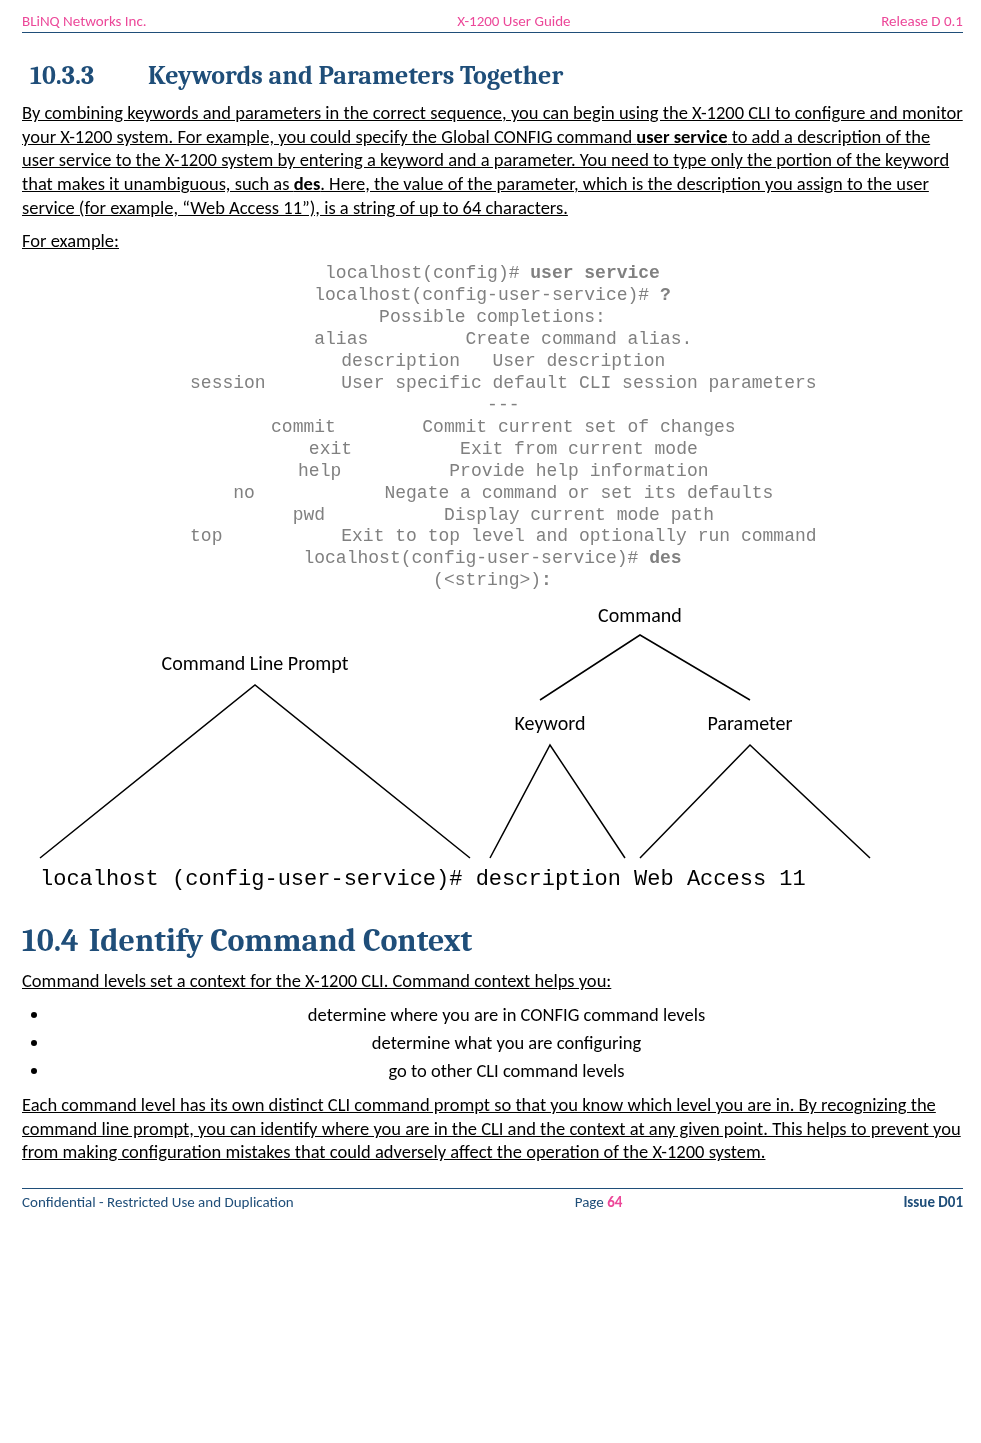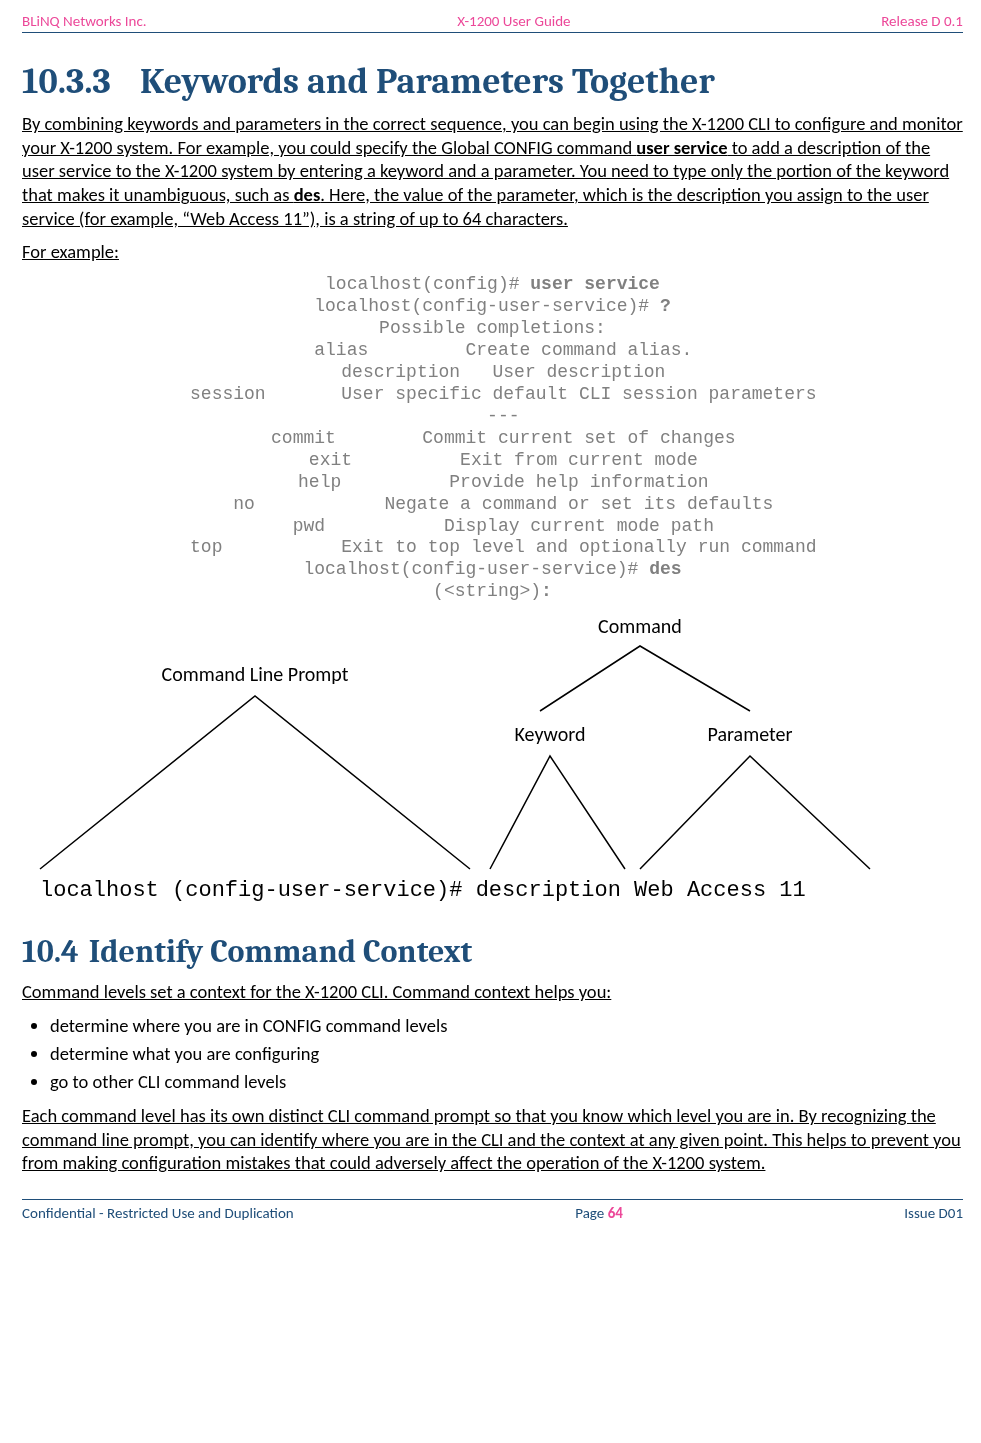--- a/index.html
+++ b/index.html
@@ -27,27 +27,27 @@
     display: flex;
     justify-content: space-between;
     color: #1F4E79;
     font-size: 15px;
     border-top: 1px solid #1F4E79;
     padding-top: 4px;
     margin-top: 24px;
   }
   .ftr .pg { color:#1F4E79; }
   .ftr .pg b { color:#ec4899; }
-  .ftr .issue { font-weight:400; }
+  .ftr .issue { font-weight:700; }
   h2.sec-num {
     color: #1F4E79;
     font-family: Cambria, Georgia, serif;
     font-weight: 700;
-    font-size: 36px;
-    margin: 0 0 10px 0;
+    font-size: 26px;
+    margin: 0 0 10px 8px;
   }
   h2.sec-num .num { display:inline-block; width:118px; }
   h2.sec2 {
     color: #1F4E79;
     font-family: Cambria, Georgia, serif;
     font-weight: 700;
     font-size: 32px;
     margin: 22px 0 10px 0;
   }
   h2.sec2 .num { display:inline-block; margin-right:10px; }
@@ -66,21 +66,21 @@
     margin: 2px 0 6px 0;
     white-space: pre;
     text-align: center;
   }
   pre.cli b { color:#808080; font-weight:700; }
   ul.bul {
     margin: 4px 0 10px 0;
     padding-left: 28px;
     font-size: 18.5px;
   }
-  ul.bul li { margin: 4px 0; line-height:1.3; }
+  ul.bul li { margin: 4px 0; line-height:1.3;text-align:center; }
   .diagram {
     margin: 8px 0 4px 8px;
   }
   .diagram svg { display:block; }
   .diagram .lab {
     font-family: Calibri, 'Segoe UI', sans-serif;
     font-size: 20px;
     fill:#000;
   }
   .diagram .mono {

